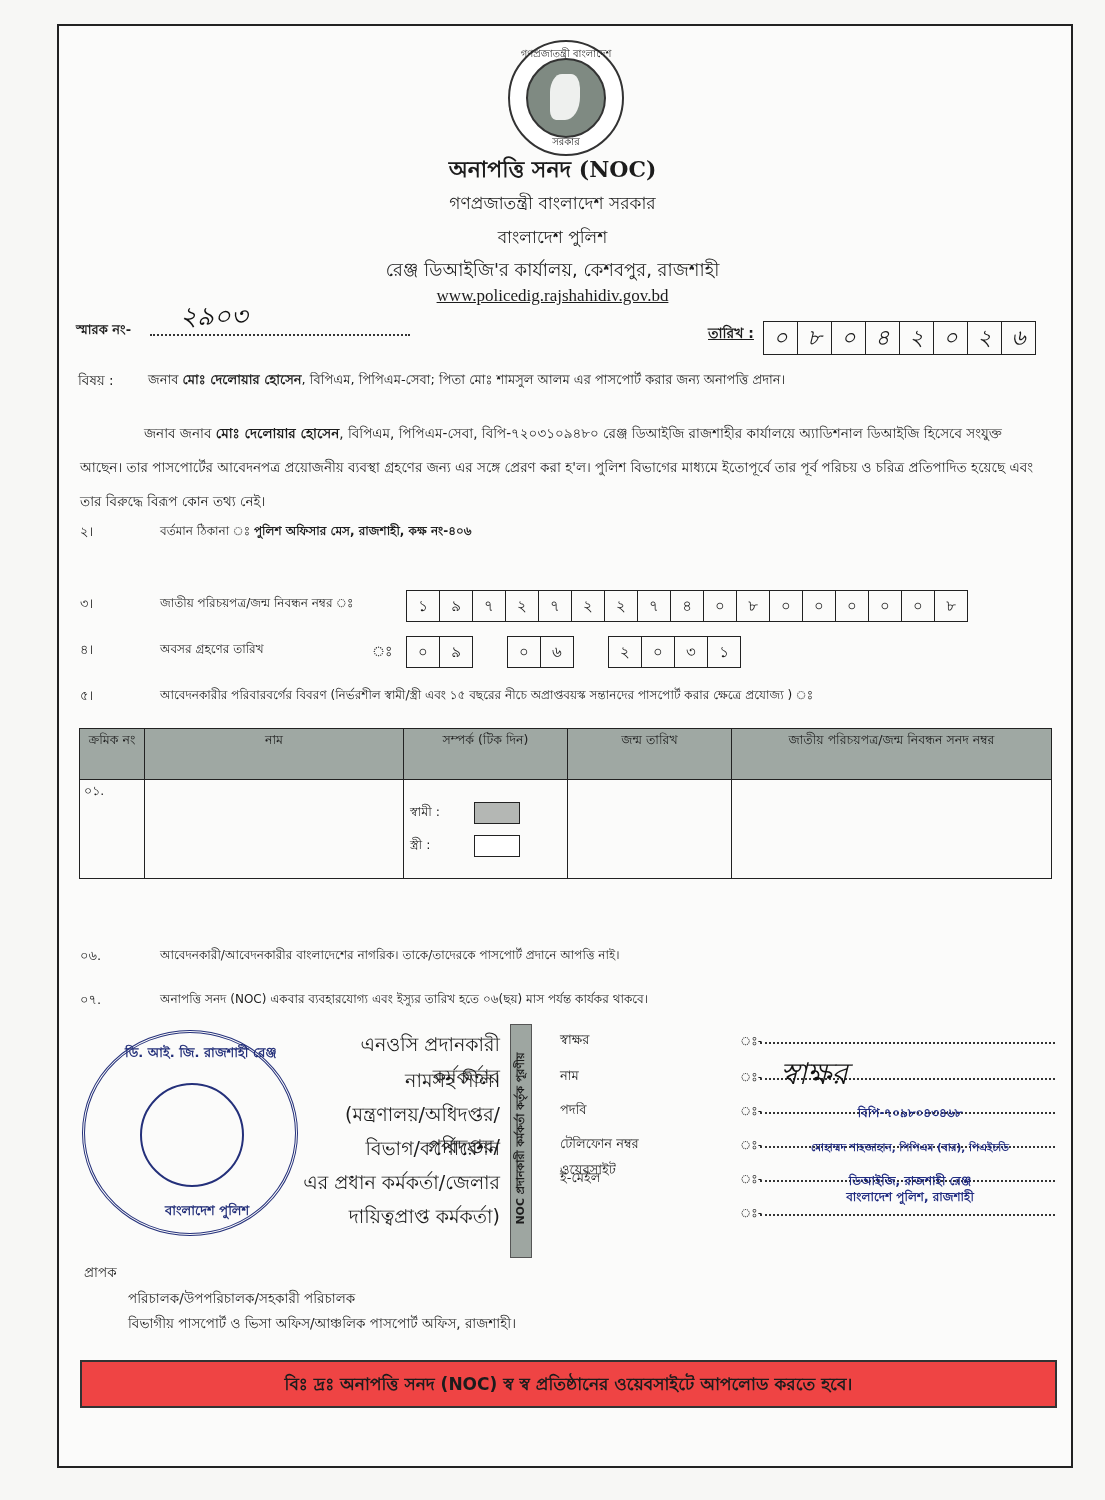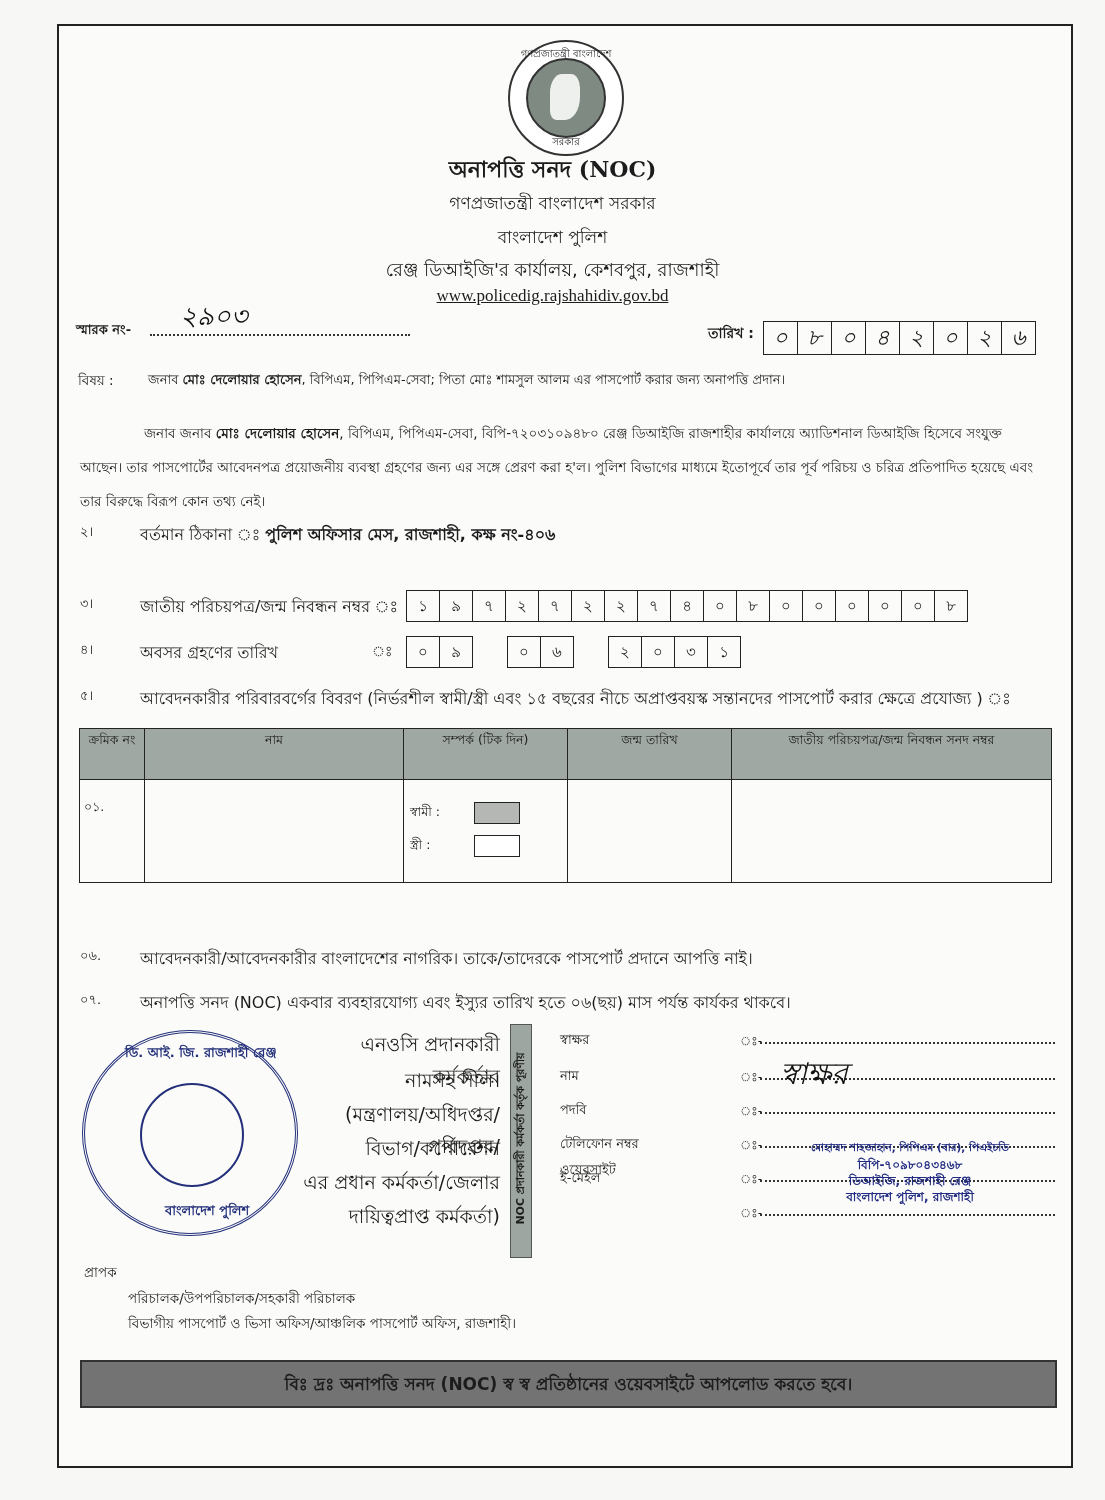--- a/index.html
+++ b/index.html
@@ -27,54 +27,54 @@
   .seal-top .txt { position:absolute; left:0; width:112px; text-align:center; font-size:10px; }
   .center-line { position:absolute; left:0; width:1105px; text-align:center; }
   .title { top:152px; font-size:22px; font-weight:bold; font-family:"DejaVu Serif", serif; }
   .l2 { top:190px; font-size:17px; }
   .l3 { top:224px; font-size:17px; }
   .l4 { top:256px; font-size:18px; }
   .l5 { top:286px; font-size:17px; font-family:"Liberation Serif", serif; text-decoration:underline; }
   .memo-label { left:76px; top:320px; font-size:13px; font-weight:bold; }
   .memo-dots { left:150px; top:322px; width:260px; border-bottom:2px dotted #333; height:12px; }
   .memo-val { left:180px; top:296px; font-size:26px; color:#111; font-style:italic; }
-  .date-label { left:708px; top:322px; font-size:14px; font-weight:bold; }
+  .date-label { left:708px; top:322px; font-size:14px; font-weight:bold;text-decoration:underline; }
   .date-boxes { left:763px; top:321px; display:flex; border:1.5px solid #222; }
   .date-boxes span { width:33px; height:32px; border-right:1.5px solid #222; font-size:22px; text-align:center; line-height:32px; font-style:italic; }
   .date-boxes span:last-child { border-right:none; }
   .subj-label { left:78px; top:370px; font-size:13.5px; }
   .subj-text { left:148px; top:370px; font-size:13px; }
   .bold { font-weight:bold; }
   .para { left:80px; top:416px; width:960px; font-size:13.5px; line-height:34px; text-indent:64px; }
   .row-num { left:80px; font-size:13px; }
-  .row-text { left:140px; font-size:16px; }
+  .row-text { left:160px; font-size:12px; }
   .boxes { display:flex; border:1.5px solid #222; position:absolute; }
   .boxes span { width:32px; height:30px; border-right:1.2px solid #222; text-align:center; line-height:30px; font-size:15px; }
   .boxes span:last-child { border-right:none; }
   table.fam { position:absolute; left:79px; top:728px; width:973px; border-collapse:collapse; font-size:12.5px; }
   table.fam th { background:#9fa8a3; border:1.5px solid #222; font-weight:normal; vertical-align:top; height:46px; padding:2px 4px; }
-  table.fam td { border:1.5px solid #222; vertical-align:top; height:66px; padding:18px 4px; }
+  table.fam td { border:1.5px solid #222; vertical-align:top; height:66px; padding:2px 4px; }
   .rel { display:flex; align-items:center; height:33px; gap:14px; }
   .rel .lbl { width:50px; padding-left:6px; }
   .rel .chk { width:44px; height:20px; border:1.5px solid #222; background:#fff; }
   .rel .chk.gray { background:#b4b7b4; }
   .sig-left { position:absolute; left:300px; width:200px; text-align:right; font-size:19px; }
   .noc-strip { position:absolute; left:510px; top:1024px; width:20px; height:232px; background:#9ea6a1; border:1px solid #555; }
   .noc-strip .vt { position:absolute; left:-98px; top:104px; width:216px; transform:rotate(-90deg); font-size:11px; font-weight:bold; text-align:center; }
   .sig-field { position:absolute; left:560px; font-size:13px; }
   .sig-colon { position:absolute; left:740px; font-size:12px; }
   .sig-dots { position:absolute; left:760px; width:295px; border-bottom:2px dotted #333; height:10px; }
   .stamp { position:absolute; left:82px; top:1030px; width:210px; height:200px; border-radius:50%; border:3px double #24307a; }
   .stamp .star { position:absolute; left:55px; top:50px; width:100px; height:100px; border:2px solid #24307a; border-radius:50%; }
   .stamp .t { position:absolute; color:#24307a; font-size:13px; font-weight:bold; }
   .official-stamp { position:absolute; left:770px; color:#1f2a80; font-size:12px; font-weight:bold; text-align:center; width:280px; }
   .signature { position:absolute; left:780px; top:1050px; font-size:30px; color:#111; font-style:italic; }
   .recip { left:90px; font-size:13.5px; }
   .footer-bar {
-    position:absolute; left:80px; top:1360px; width:973px; height:44px; background:#737373;
+    position:absolute; left:80px; top:1360px; width:973px; height:44px; background:#ef4444;
     border:2px solid #333; text-align:center; line-height:44px; font-size:17px; font-weight:bold;
   }
 </style>
 </head>
 <body>
 
 <div class="page"></div>
 
 <div class="seal-top">
   <div class="txt" style="top:4px">গণপ্রজাতন্ত্রী বাংলাদেশ</div>
@@ -226,21 +226,21 @@
 <div class="sig-dots" style="top:1032px"></div>
 <div class="sig-dots" style="top:1068px"></div>
 <div class="sig-dots" style="top:1102px"></div>
 <div class="sig-dots" style="top:1136px"></div>
 <div class="sig-dots" style="top:1170px"></div>
 <div class="sig-dots" style="top:1204px"></div>
 
 <div class="signature">স্বাক্ষর</div>
 
 <div class="official-stamp" style="top:1140px; font-size:10.5px">মোহাম্মদ শাহজাহান, পিপিএম (বার), পিএইচডি</div>
-<div class="official-stamp" style="top:1156px">বিপি-৭০৯৮০৪৩৪৬৮</div>
+<div class="official-stamp" style="top:1104px">বিপি-৭০৯৮০৪৩৪৬৮</div>
 <div class="official-stamp" style="top:1172px">ডিআইজি, রাজশাহী রেঞ্জ</div>
 <div class="official-stamp" style="top:1188px">বাংলাদেশ পুলিশ, রাজশাহী</div>
 
 <div class="abs recip" style="top:1262px; left:84px">প্রাপক</div>
 <div class="abs recip" style="top:1288px; left:128px">পরিচালক/উপপরিচালক/সহকারী পরিচালক</div>
 <div class="abs recip" style="top:1313px; left:128px">বিভাগীয় পাসপোর্ট ও ভিসা অফিস/আঞ্চলিক পাসপোর্ট অফিস, রাজশাহী।</div>
 
 <div class="footer-bar">বিঃ দ্রঃ অনাপত্তি সনদ (NOC) স্ব স্ব প্রতিষ্ঠানের ওয়েবসাইটে আপলোড করতে হবে।</div>
 
 </body></html>

